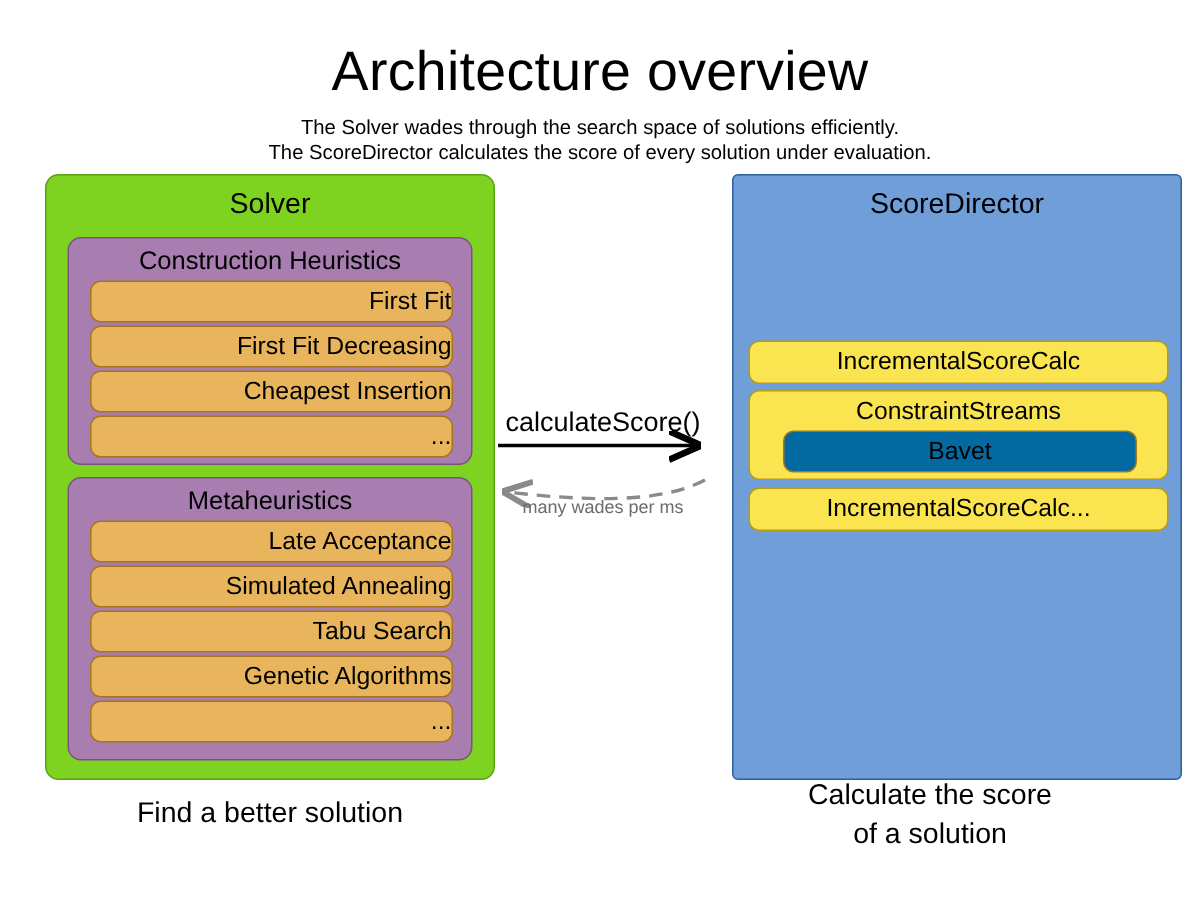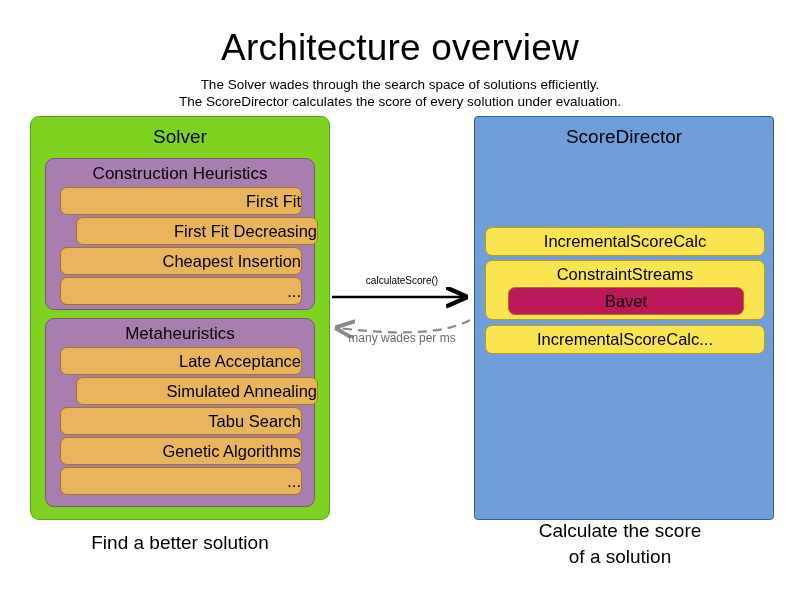--- a/index.html
+++ b/index.html
@@ -47,21 +47,21 @@
   #solver-panel {
     left: 30px;
     top: 116px;
     width: 300px;
     height: 404px;
     background: #7ed321;
     border: 1.6px solid #5aa215;
     border-radius: 9px;
   }
   #scoredirector-panel {
-    left: 474px;
+    left: 488px;
     top: 116px;
     width: 300px;
     height: 404px;
     background: #6f9ed8;
     border: 1.6px solid #2d5f9e;
     border-radius: 4px;
   }
   .panel-title {
     text-align: center;
     font-size: 19px;
@@ -108,21 +108,21 @@
     font-size: 16.5px;
     line-height: 26px;
   }
   .item-orange {
     background: #e8b45c;
     border: 1.4px solid #a5761f;
   }
 
   
   .slot-0 { top: 28px; }
-  .slot-1 { top: 58px; margin-left: 16px; }
+  .slot-1 { top: 58px; }
   .slot-2 { top: 88px; }
   .slot-3 { top: 118px; }
   .slot-4 { top: 148px; }
 
   
   .ybox {
     position: absolute;
     box-sizing: border-box;
     left: 10px;
     width: 280px;
@@ -146,21 +146,21 @@
     line-height: 25px;
     padding-top: 1px;
   }
   #box-bavet {
     position: absolute;
     box-sizing: border-box;
     left: 22px;
     top: 26px;
     width: 236px;
     height: 28px;
-    background: #be185d;
+    background: #0369a1;
     border: 1.4px solid #a5761f;
     border-radius: 7px;
     text-align: center;
     font-size: 16.5px;
     line-height: 26px;
   }
   #box-incremental {
     top: 208px;
     height: 29px;
     line-height: 27px;
@@ -174,21 +174,21 @@
     width: 800px;
     height: 600px;
     pointer-events: none;
   }
   #label-calculate-score {
     position: absolute;
     left: 332px;
     top: 272px;
     width: 140px;
     text-align: center;
-    font-size: 10px;
+    font-size: 18px;
     line-height: 18px;
   }
   #label-many-times {
     position: absolute;
     left: 330px;
     top: 331px;
     width: 144px;
     text-align: center;
     font-size: 12px;
     line-height: 15px;

